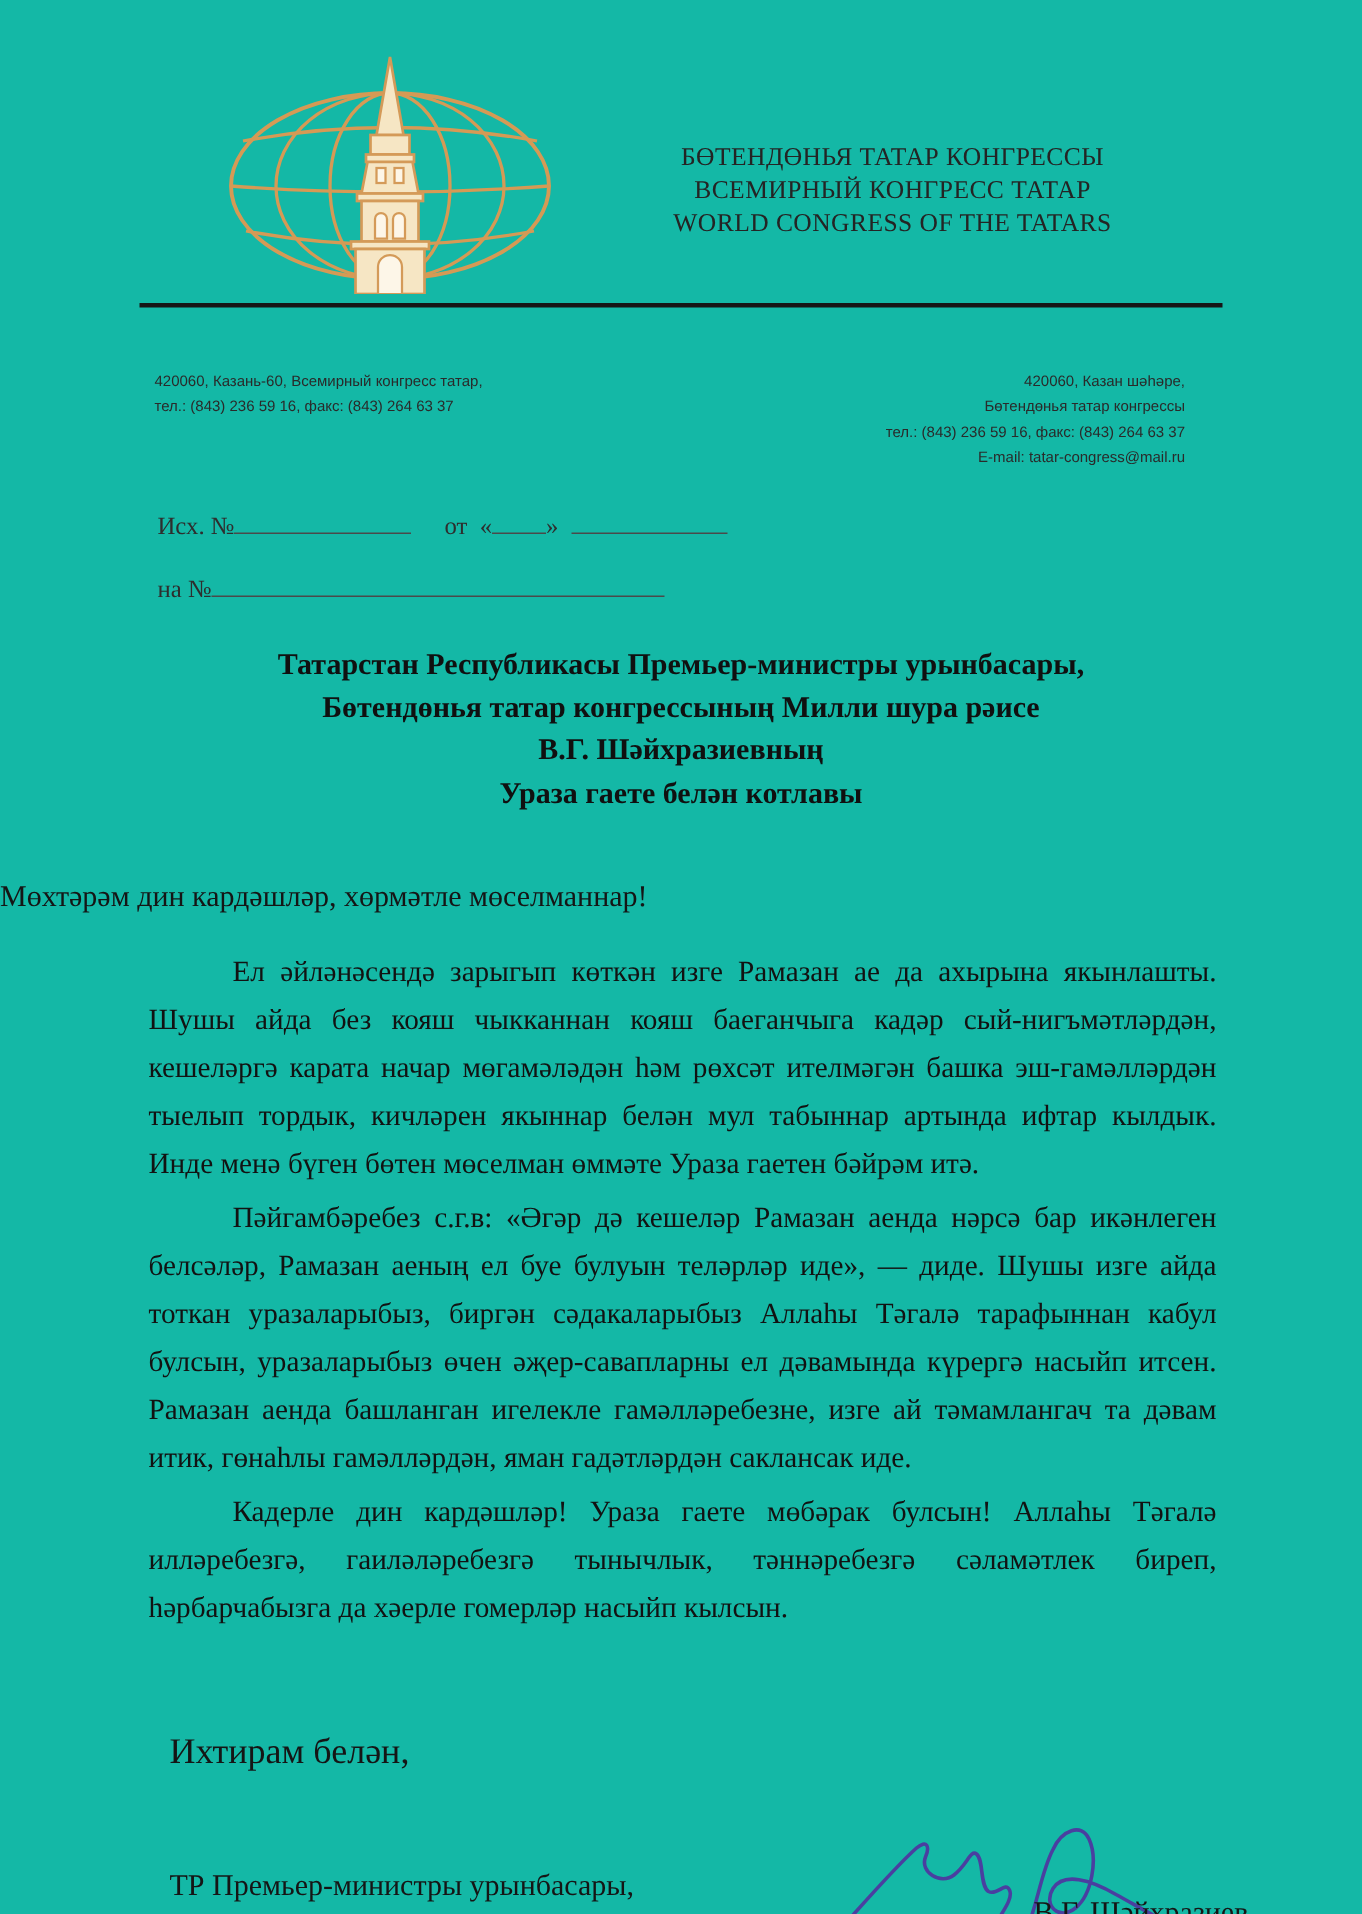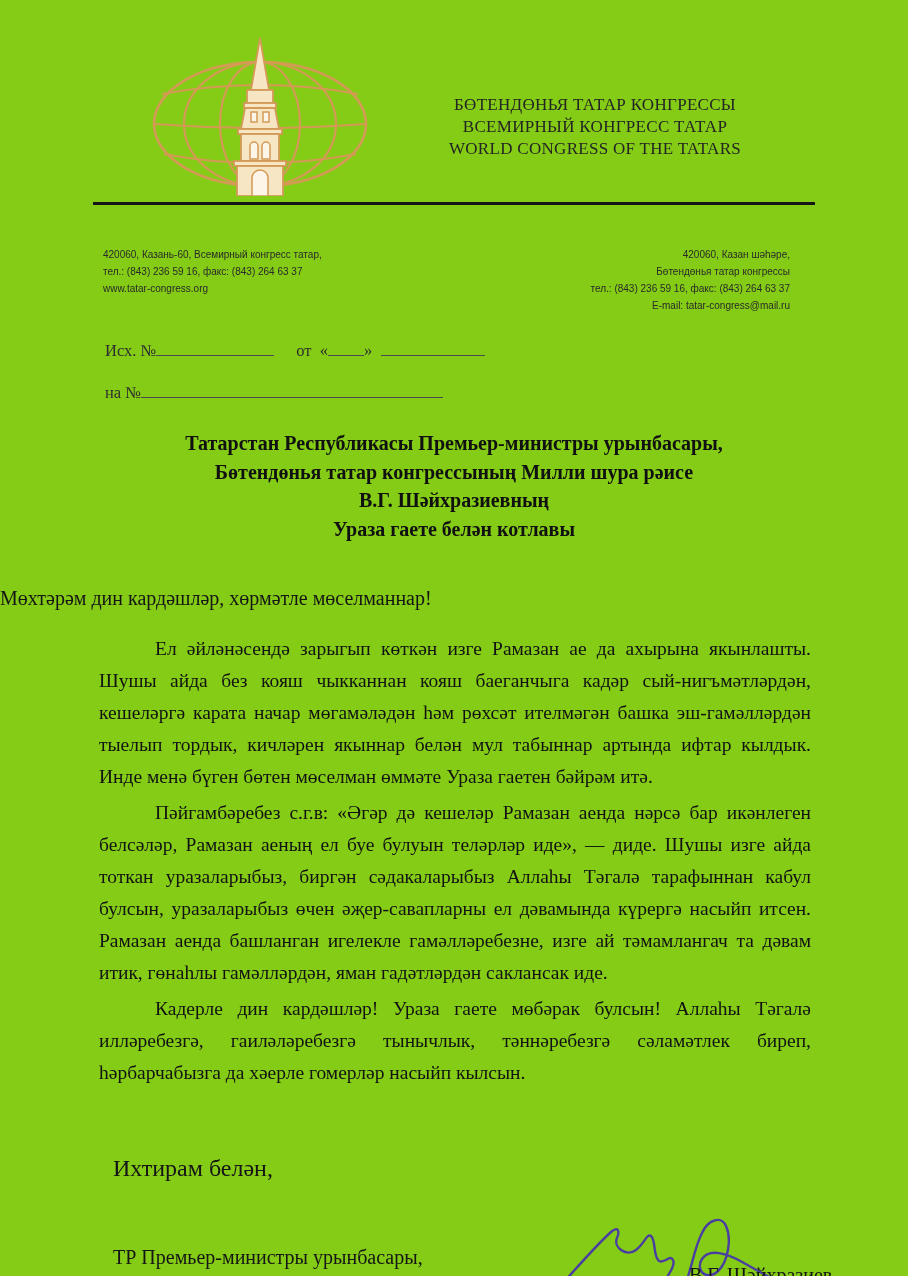--- a/index.html
+++ b/index.html
@@ -1,17 +1,17 @@
 <!DOCTYPE html>
 <html><head>
 <meta charset="utf-8">
 <style>
   html,body{margin:0;padding:0;background:#ffffff;}
   .page{
-    position:relative;width:908px;height:1276px;background:#84cc16;
+    position:relative;width:908px;height:1276px;background:#14b8a6;
     font-family:"Liberation Serif",serif;color:#141414;overflow:hidden;
   }
   
   .header-row{display:flex;align-items:flex-start;padding:36px 90px 0 148px;height:162px;}
   .logo-box{width:224px;height:160px;flex:0 0 auto;}
   .org-block{flex:1;text-align:center;margin-top:58px;font-size:17px;line-height:22px;
     letter-spacing:.3px;color:#242424;white-space:nowrap;}
   
   .rule{margin:4px 93px 0 93px;border-top:3px solid #161616;}
   
@@ -80,21 +80,20 @@
       <div>WORLD CONGRESS OF THE TATARS</div>
     </div>
   </div>
 
   <div class="rule"></div>
 
   <div class="contacts">
     <div class="left">
       <div>420060, Казань-60,  Всемирный конгресс татар,</div>
       <div>тел.: (843) 236 59 16,  факс: (843) 264 63 37</div>
-      <div>www.tatar-congress.org</div>
     </div>
     <div class="right">
       <div>420060, Казан шәһәре,</div>
       <div>Бөтендөнья татар конгрессы</div>
       <div>тел.: (843) 236 59 16,  факс: (843) 264 63 37</div>
       <div>E-mail: tatar-congress@mail.ru</div>
     </div>
   </div>
 
   <div class="ref">

